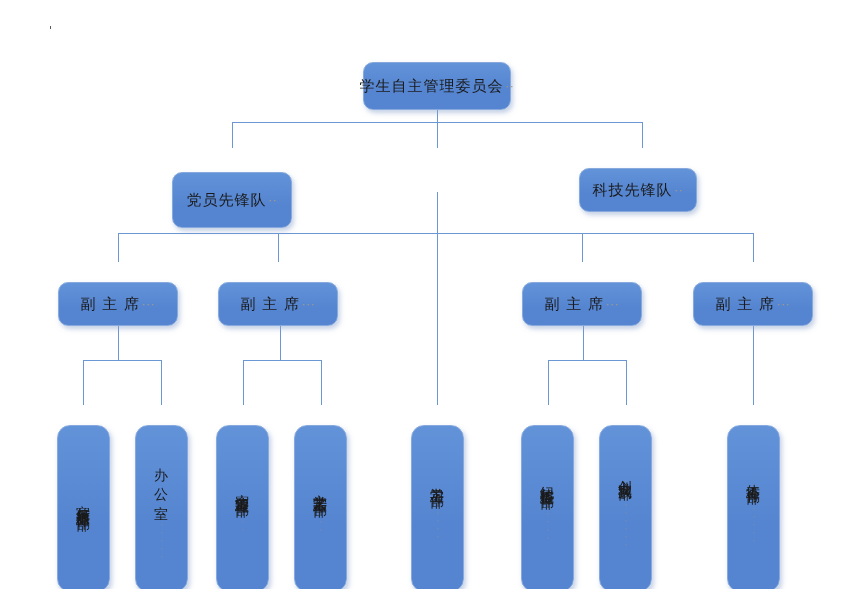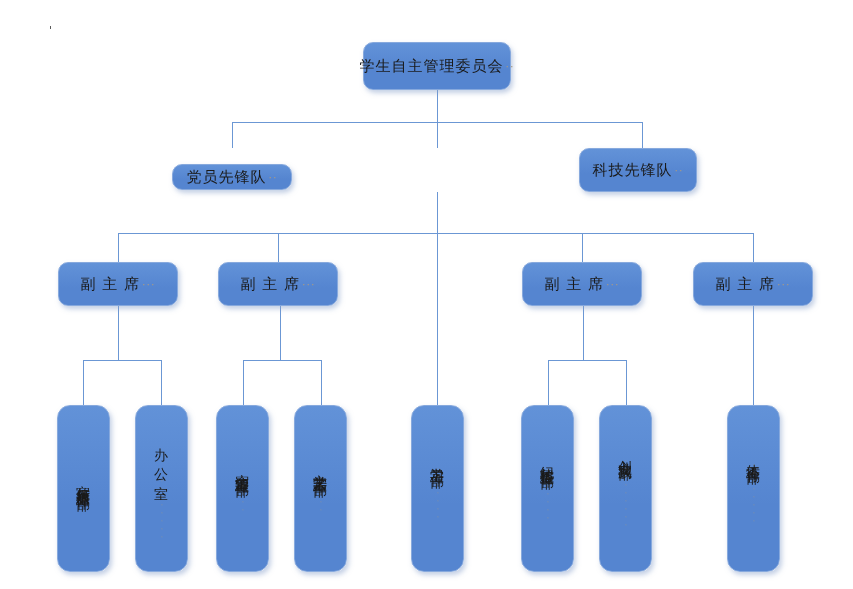--- a/index.html
+++ b/index.html
@@ -12,21 +12,21 @@
   .stray {
     position:absolute; left:49px; top:25px;
     font-size:11px; color:#4a4a4a; line-height:1;
   }
   .node {
     position:absolute; box-sizing:border-box;
     background:linear-gradient(180deg, var(--node-fill-top,#6292d8) 0%, var(--node-fill,#5585d0) 60%);
     border:1px solid var(--node-border,#87a9dd);
     border-radius:10px;
     box-shadow:2px 3px 5px var(--shadow-color,rgba(137,161,204,0.5));
-    display:flex; align-items:center; justify-content:center;
+    display:flex; align-items:center; justify-content:center;margin-top:20px;
   }
   .node.h .lbl {
     font-size:15px; color:var(--text-color,#1a1a1a);
     letter-spacing:1px; white-space:pre;
   }
   .marks { color:var(--marks-color,#a79a85); }
   .node.h .marks { font-size:11px; letter-spacing:1px; margin-left:2px; white-space:pre; }
   .node.v { border-radius:13px; }
   .vtext {
     writing-mode:vertical-rl; text-orientation:upright;
@@ -71,21 +71,21 @@
   <div class="hline" style="left:548px;top:360px;width:79px"></div>
   <div class="vline" style="left:548px;top:360px;height:45px"></div>
   <div class="vline" style="left:626px;top:360px;height:45px"></div>
   <div class="vline" style="left:753px;top:306px;height:99px"></div>
 
   <div class="node h" style="left:363px;top:42px;width:148px;height:48px">
     <span class="lbl">学生自主管理委员会</span>
       <span class="marks">··</span>
   </div>
 
-  <div class="node h" style="left:172px;top:164px;width:120px;height:26px">
+  <div class="node h" style="left:172px;top:152px;width:120px;height:56px">
     <span class="lbl">党员先锋队</span>
       <span class="marks">··</span>
   </div>
   <div class="node h" style="left:579px;top:148px;width:118px;height:44px">
     <span class="lbl">科技先锋队</span>
       <span class="marks">··</span>
   </div>
 
   <div class="node h" style="left:58px;top:262px;width:120px;height:44px">
     <span class="lbl">副 主 席</span>

